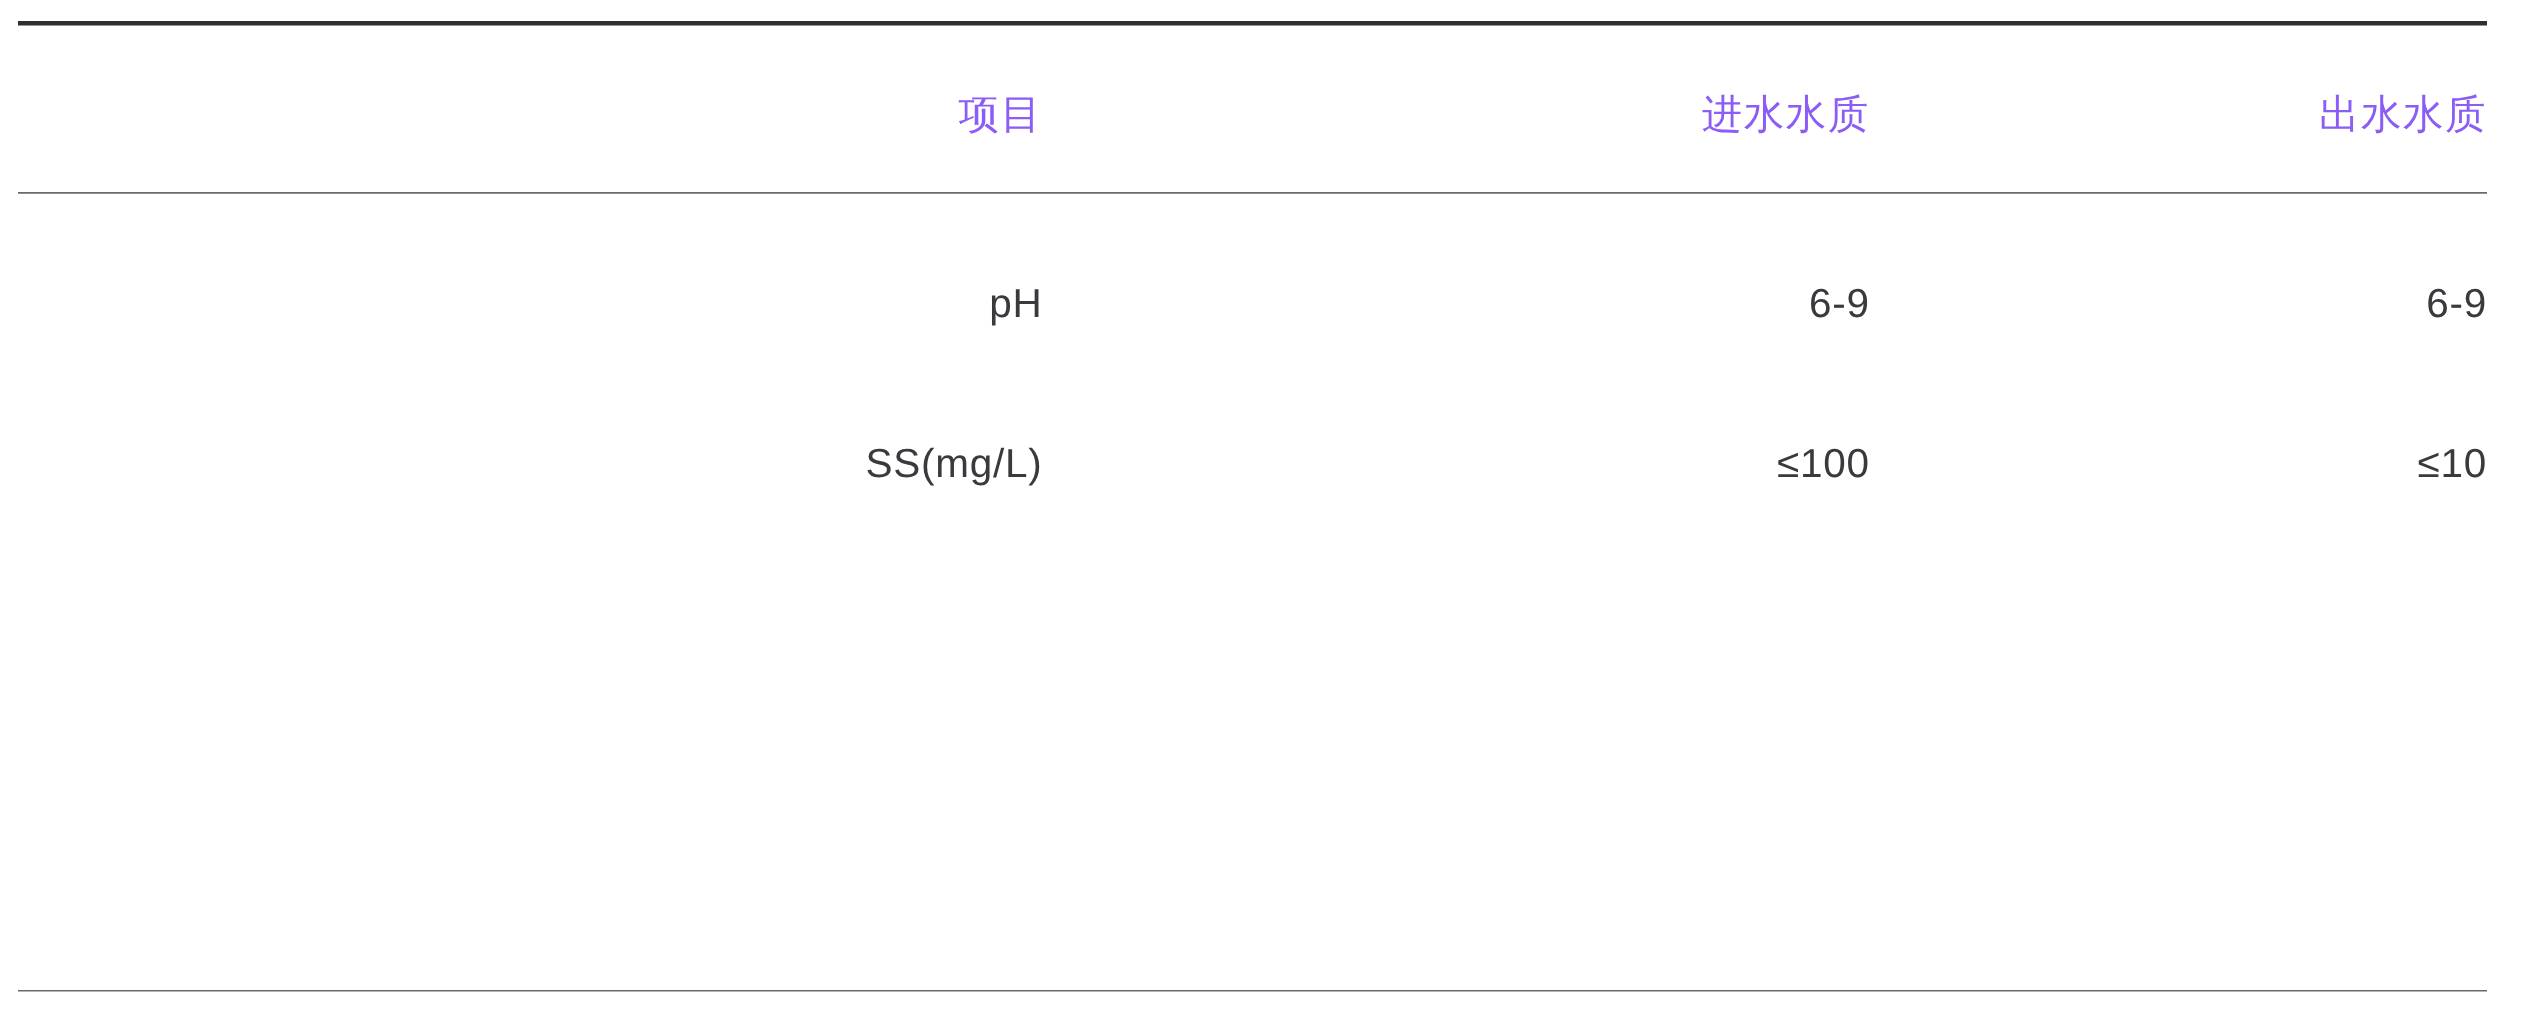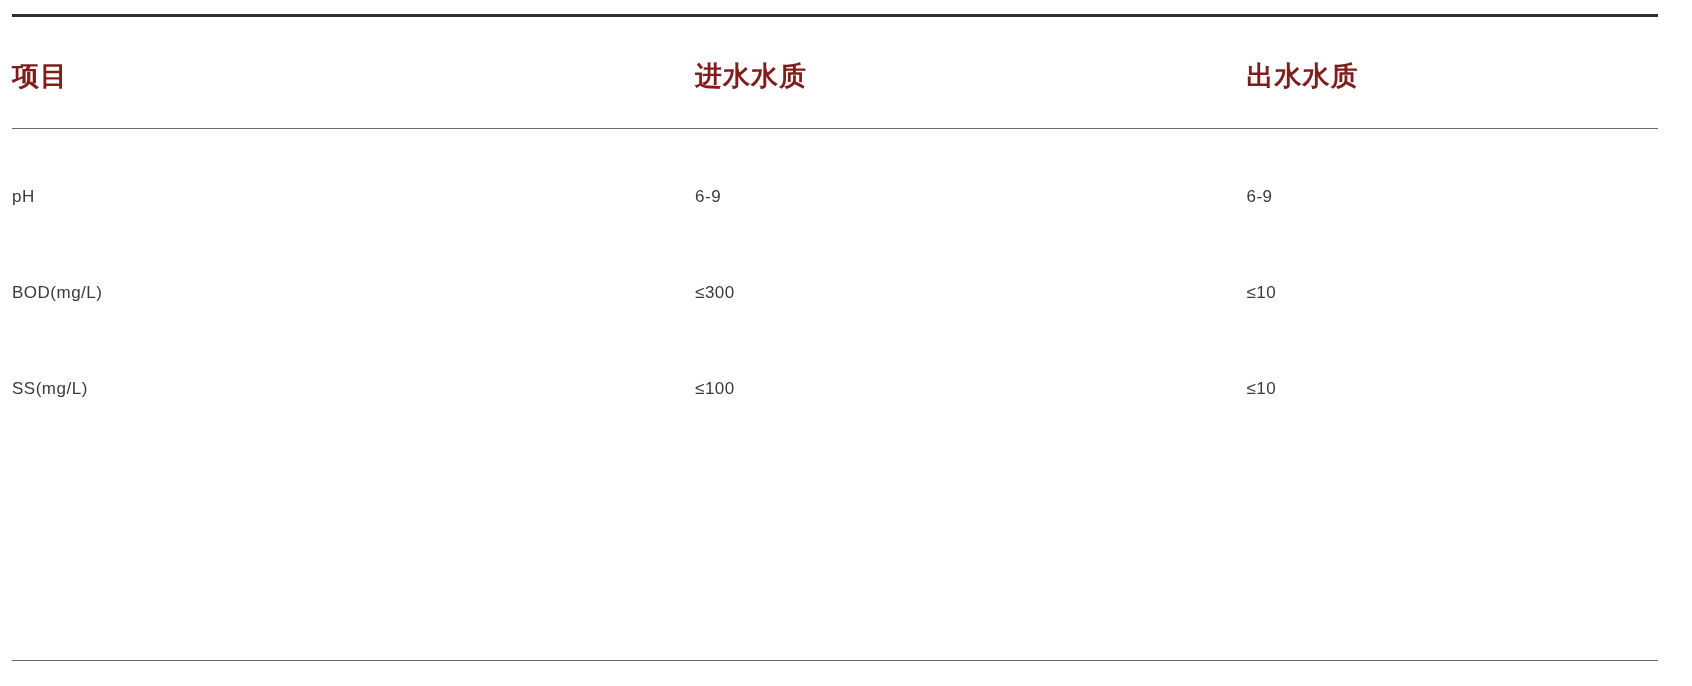--- a/index.html
+++ b/index.html
@@ -55,33 +55,33 @@
     position: absolute;
     left: 12px;
     top: 660px;
     width: 1646px;
     height: 1px;
     background: #6a6a6e;
   }
 
   
   thead th {
-    font-weight: bold;
+    font-weight: normal;
     font-size: 27px;
-    color: #7f1d1d;
-    text-align: left;
+    color: #8b5cf6;
+    text-align: right;
     padding: 44px 0 34px 0;
     letter-spacing: 1px;
     border-bottom: 1px solid #6a6a6e;
   }
 
   tbody td {
-    font-size: 17px;
+    font-size: 27px;
     color: #3a3a3e;
-    text-align: left;
+    text-align: right;
     padding: 38px 0 38px 0;
     letter-spacing: 0.5px;
     border: none;
   }
 
   tbody tr:first-child td {
     padding-top: 58px;
   }
   tbody tr:last-child td {
     padding-bottom: 56px;
@@ -112,25 +112,20 @@
           <th>出水水质</th>
         </tr>
       </thead>
       <tbody>
         <tr>
           <td class="cell-item">pH</td>
           <td class="cell-in">6-9</td>
           <td class="cell-out">6-9</td>
         </tr>
         <tr>
-          <td class="cell-item">BOD(mg/L)</td>
-          <td class="cell-in">≤300</td>
-          <td class="cell-out">≤10</td>
-        </tr>
-        <tr>
           <td class="cell-item">SS(mg/L)</td>
           <td class="cell-in">≤100</td>
           <td class="cell-out">≤10</td>
         </tr>
       </tbody>
     </table>
   </div>
 
   <div class="rule-bottom"></div>
 

